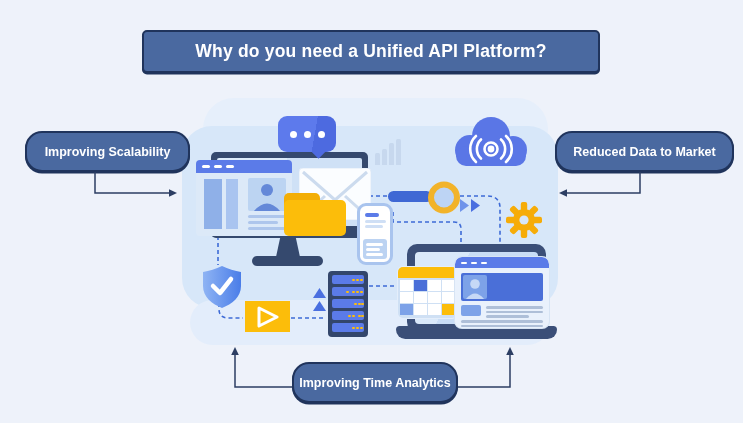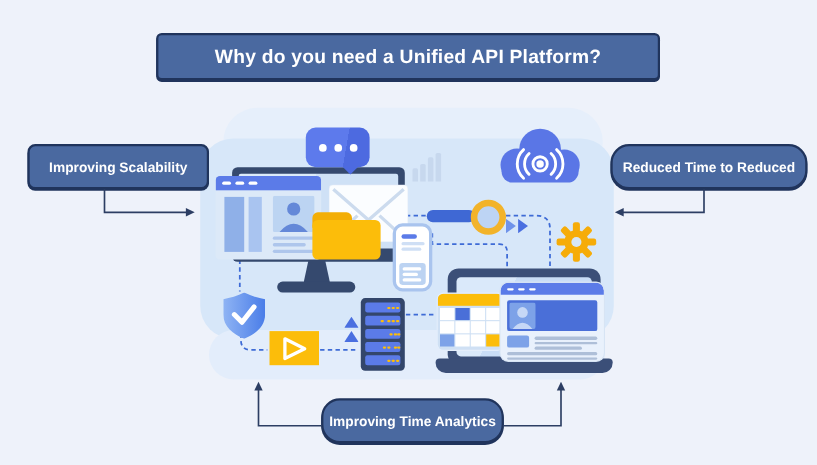--- a/index.html
+++ b/index.html
@@ -10,21 +10,21 @@
   }
   .abs{position:absolute;}
   
   .pill{
     position:absolute;display:flex;align-items:center;justify-content:center;
     background:#4a69a0;border:2.5px solid #20345c;border-radius:5px;
     color:#ffffff;font-weight:bold;box-sizing:border-box;
     box-shadow:0 1.5px 0 #20345c;text-align:center;
   }
   .banner{left:142px;top:30px;width:458px;height:43px;font-size:17.5px;letter-spacing:.2px;}
-  .co-left{left:25px;top:131px;width:165px;height:41px;font-size:12.5px;border-radius:7px;}
+  .co-left{left:25px;top:131px;width:165px;height:41px;font-size:12.5px;border-radius:17px;}
   .co-right{left:555px;top:131px;width:179px;height:41px;font-size:12.5px;border-radius:17px;}
   .co-bottom{left:292px;top:362px;width:166px;height:41px;font-size:12.5px;border-radius:17px;}
   
   .blob{position:absolute;border-radius:30px;}
   .blob-top{left:203px;top:98px;width:345px;height:62px;background:#e6effb;border-radius:31px;}
   .blob-main{left:182px;top:126px;width:376px;height:182px;background:#d7e7f9;}
   .blob-bottom{left:190px;top:300px;width:360px;height:45px;background:#e3edfb;border-radius:23px;}
   svg{display:block;}
   
   .monitor{left:211px;top:152px;width:157px;height:86px;background:#35496e;border-radius:5px;z-index:2;}
@@ -134,21 +134,21 @@
   </svg>
 
   <div class="pill banner">
     <span>Why do you need a Unified API Platform?</span>
   </div>
 
   <div class="pill co-left">
     <span>Improving Scalability</span>
   </div>
   <div class="pill co-right">
-    <span>Reduced Time to Reduced</span>
+    <span>Reduced Data to Market</span>
   </div>
   <div class="pill co-bottom">
     <span>Improving Time Analytics</span>
   </div>
 
   <div class="abs monitor">
     <div class="monitor-screen"></div>
     <div class="monitor-dot"></div>
   </div>
   <div class="abs stand-neck"></div>

